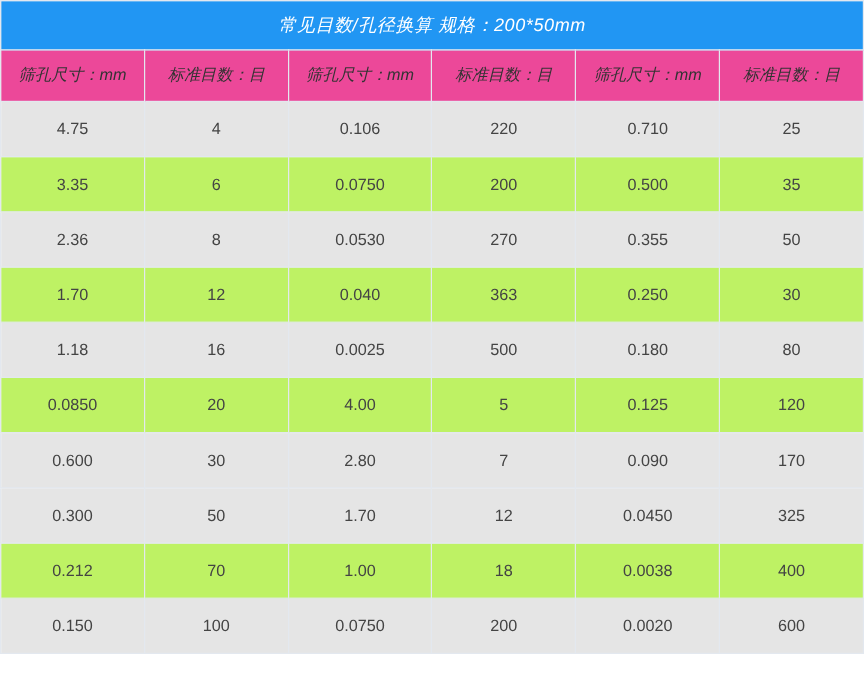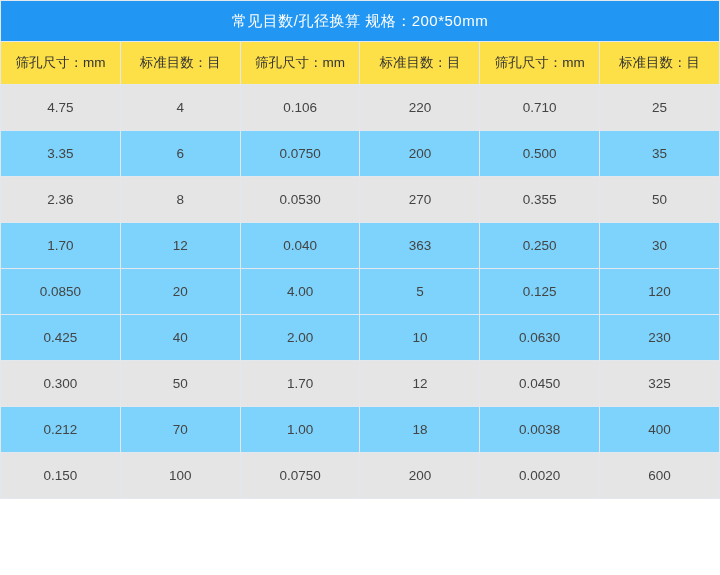--- a/index.html
+++ b/index.html
@@ -29,39 +29,41 @@
     font-weight: normal;
   }
   .title-cell {
     background: #2196f3;
     color: #ffffff;
     font-size: 15px;
     font-weight: bold;
     height: 38px;
     letter-spacing: 0.5px;
     border: 1px solid #2196f3;
+    font-style: italic;
   }
   .head-cell {
-    background: #fde047;
+    background: #ec4899;
     color: #333333;
     font-size: 13.5px;
     font-weight: bold;
     height: 40px;
     border: 1px solid #d8e7f5;
+    font-style: italic;
   }
   .data-cell {
     font-size: 13.5px;
     color: #444444;
     height: 43px;
   }
   tr.row-even td {
     background: #e5e5e5;
   }
   tr.row-odd td {
-    background: #7dd3fc;
+    background: #bef264;
   }
   .col-a { width: 128px; }
   .col-b { width: 104px; }
   .col-c { width: 128px; }
   .col-d { width: 104px; }
   .col-e { width: 128px; }
   .col-f { width: 104px; }
 </style>
 </head>
 <body>
@@ -106,35 +108,43 @@
         <td class="data-cell col-f">50</td>
       </tr>
       <tr class="row-odd">
         <td class="data-cell col-a">1.70</td>
         <td class="data-cell col-b">12</td>
         <td class="data-cell col-c">0.040</td>
         <td class="data-cell col-d">363</td>
         <td class="data-cell col-e">0.250</td>
         <td class="data-cell col-f">30</td>
       </tr>
+      <tr class="row-even">
+        <td class="data-cell col-a">1.18</td>
+        <td class="data-cell col-b">16</td>
+        <td class="data-cell col-c">0.0025</td>
+        <td class="data-cell col-d">500</td>
+        <td class="data-cell col-e">0.180</td>
+        <td class="data-cell col-f">80</td>
+      </tr>
       <tr class="row-odd">
         <td class="data-cell col-a">0.0850</td>
         <td class="data-cell col-b">20</td>
         <td class="data-cell col-c">4.00</td>
         <td class="data-cell col-d">5</td>
         <td class="data-cell col-e">0.125</td>
         <td class="data-cell col-f">120</td>
       </tr>
-      <tr class="row-odd">
-        <td class="data-cell col-a">0.425</td>
-        <td class="data-cell col-b">40</td>
-        <td class="data-cell col-c">2.00</td>
-        <td class="data-cell col-d">10</td>
-        <td class="data-cell col-e">0.0630</td>
-        <td class="data-cell col-f">230</td>
+      <tr class="row-even">
+        <td class="data-cell col-a">0.600</td>
+        <td class="data-cell col-b">30</td>
+        <td class="data-cell col-c">2.80</td>
+        <td class="data-cell col-d">7</td>
+        <td class="data-cell col-e">0.090</td>
+        <td class="data-cell col-f">170</td>
       </tr>
       <tr class="row-even">
         <td class="data-cell col-a">0.300</td>
         <td class="data-cell col-b">50</td>
         <td class="data-cell col-c">1.70</td>
         <td class="data-cell col-d">12</td>
         <td class="data-cell col-e">0.0450</td>
         <td class="data-cell col-f">325</td>
       </tr>
       <tr class="row-odd">

